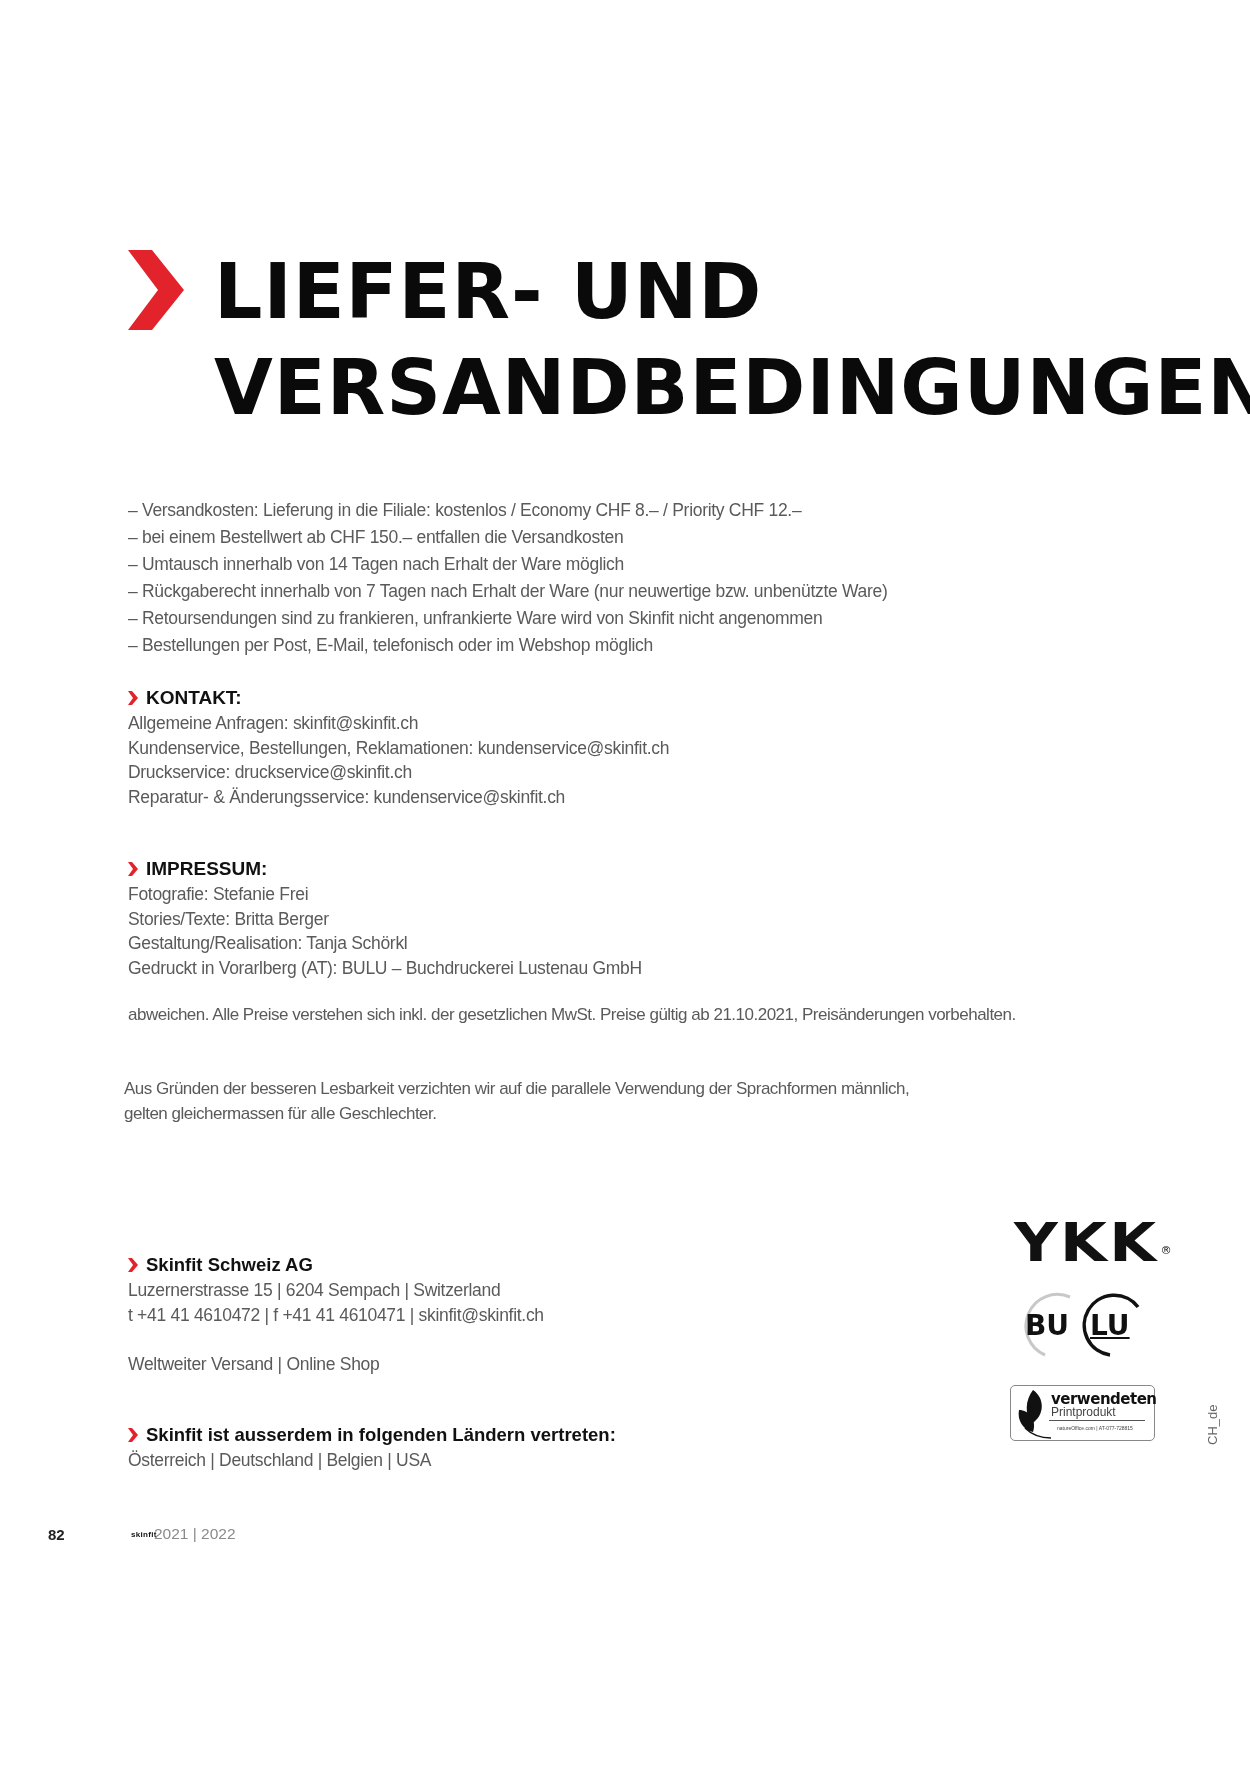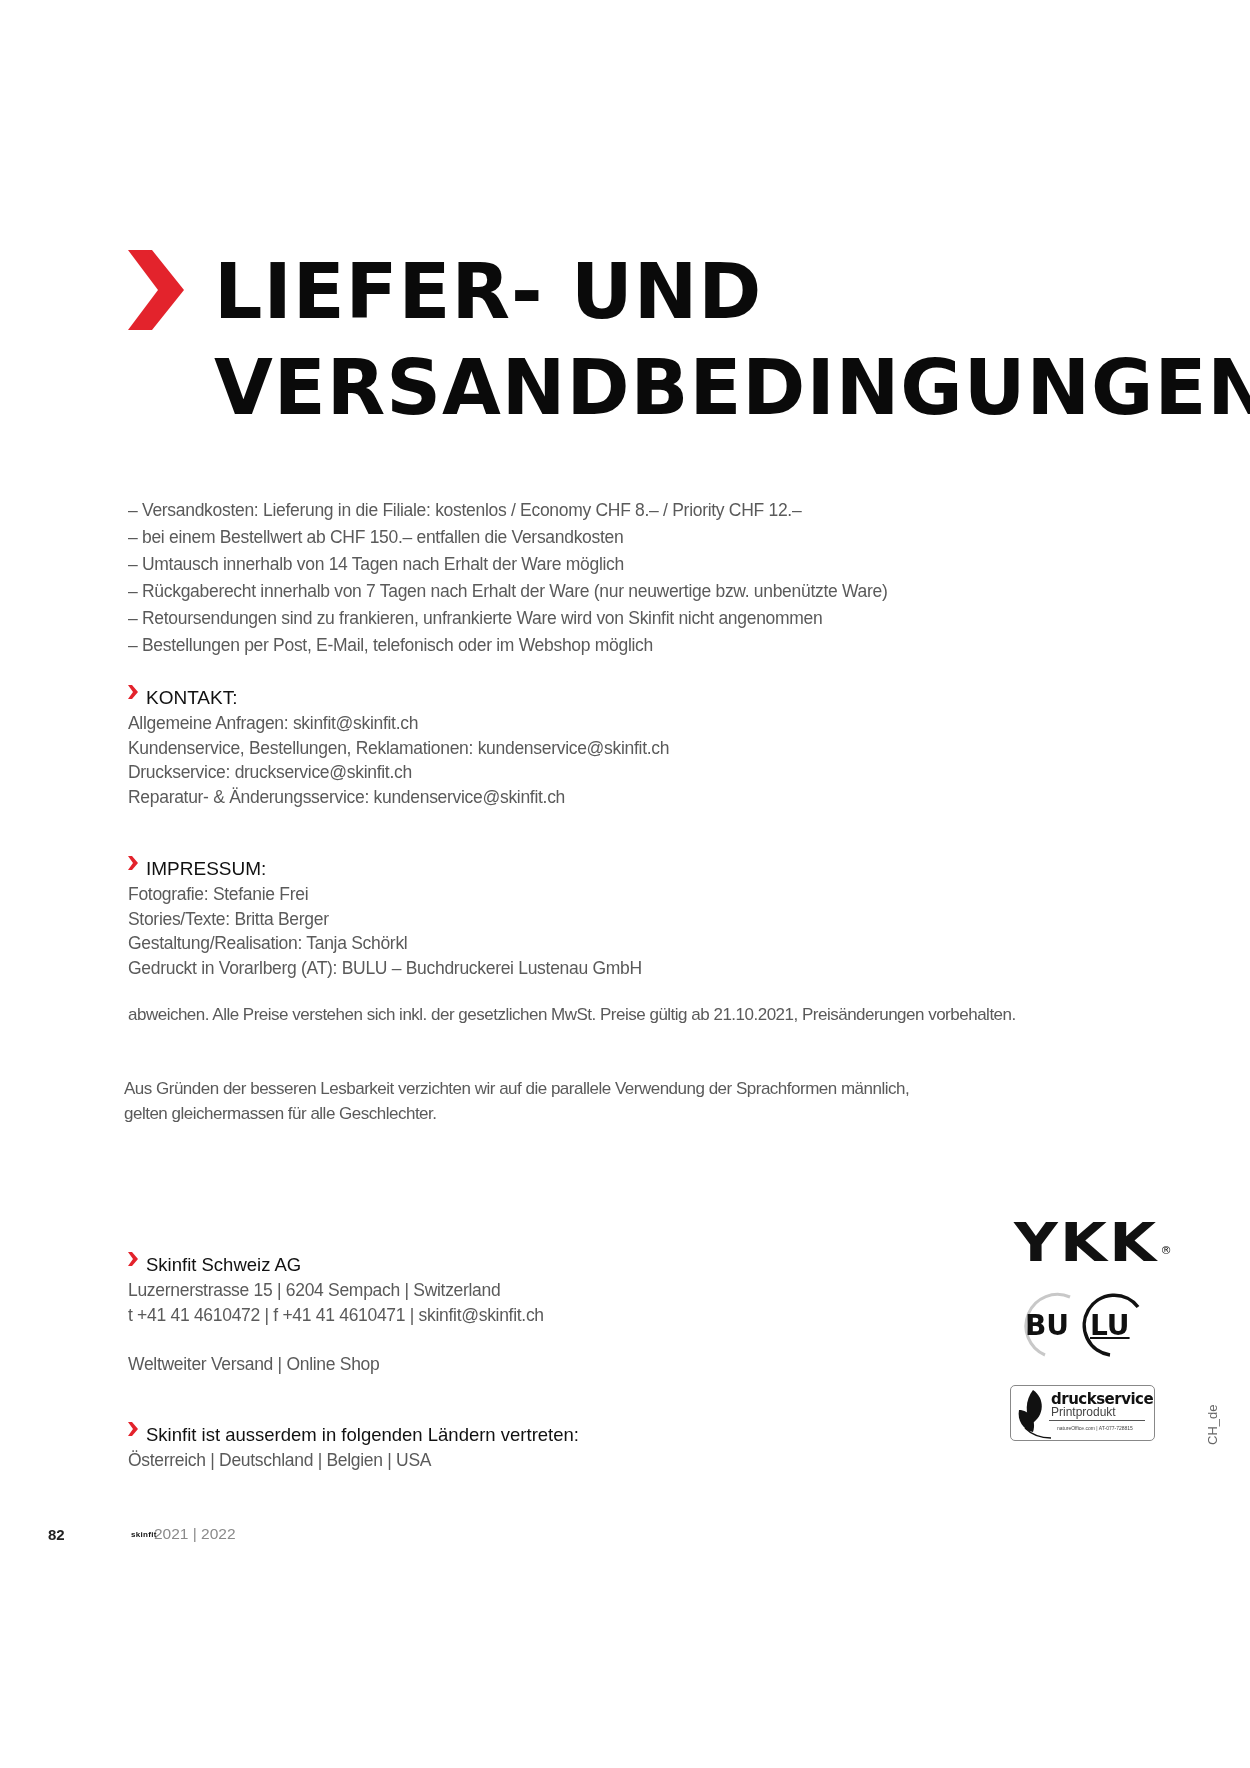--- a/index.html
+++ b/index.html
@@ -6,21 +6,21 @@
   body { width: 1250px; height: 1768px; position: relative; overflow: hidden;
          font-family: "Liberation Sans", "DejaVu Sans", sans-serif; color: #555555; }
   .abs { position: absolute; }
   .chev-big { position: absolute; left: 128px; top: 250px; width: 56px; height: 80px; }
   .title { position: absolute; left: 214px; top: 244px; font-family: "DejaVu Sans", sans-serif;
            font-weight: bold; color: #0a0a0a; font-size: 76px; line-height: 96px; letter-spacing: 1px; }
   .title div { white-space: nowrap; }
   .body-text { font-size: 17.5px; line-height: 27px; color: #5a5a5a; letter-spacing: -0.3px; }
   .bullets { left: 128px; top: 497px; }
   .bullets div { white-space: nowrap; }
-  .section-h { display: flex; font-weight: normal; color: #111; font-size: 19px; line-height: 26px; }
+  .section-h { display: flex; align-items: center; font-weight: bold; color: #111; font-size: 19px; line-height: 26px; }
   .chev-sm { width: 10px; height: 14px; margin-right: 8px; flex: 0 0 auto; }
   .block { left: 128px; }
   .block .line { font-size: 17.5px; line-height: 24.5px; color: #5a5a5a; white-space: nowrap; letter-spacing: -0.3px; }
   .para { font-size: 17px; line-height: 24.5px; color: #5a5a5a; letter-spacing: -0.5px; }
   .para div { white-space: nowrap; }
   .footer { top: 1522px; left: 48px; display: flex; align-items: center; }
   .pagenum { font-weight: bold; color: #222; font-size: 15px; width: 48px; }
   .footer-logo { width: 40px; height: 24px; margin-right: 18px; display: flex; flex-direction: row; align-items: center; gap: 35px; }
   .footer-logo .arc { width: 34px; height: 10px; border-top: 5px solid #111; border-radius: 50% 50% 0 0 / 100% 100% 0 0; box-sizing: border-box; }
   .footer-logo .word { font-size: 8px; font-weight: bold; color: #111; line-height: 9px; letter-spacing: 0.3px; }
@@ -125,21 +125,21 @@
   <span class="abs" style="left:15px; top:24px; font-weight:bold; font-size:28px; color:#111; font-family:'DejaVu Sans',sans-serif;">BU</span>
   <span class="abs" style="left:80px; top:24px; font-weight:bold; font-size:28px; color:#111; font-family:'DejaVu Sans',sans-serif;text-decoration:underline;">LU</span>
 </div>
 
 <div class="abs klima">
   <svg class="abs" style="left:4px; top:2px;" width="36" height="52" viewBox="0 0 36 52">
     <path d="M18 2 C 30 10, 30 28, 16 36 C 10 26, 10 12, 18 2 Z" fill="#111"></path>
     <path d="M4 22 C 14 22, 22 32, 18 44 C 8 42, 2 32, 4 22 Z" fill="#111"></path>
     <path d="M10 40 C 18 48, 28 50, 36 50" stroke="#111" stroke-width="1.5" fill="none"></path>
   </svg>
-  <div class="k1">druckservice</div>
+  <div class="k1">verwendeten</div>
   <div class="k2">Printprodukt</div>
   <div class="k3"></div>
   <div class="k4">natureOffice.com | AT-077-728815</div>
 </div>
 
 <div class="abs chde" style="top:1445px;">CH_de</div>
 
 <div class="abs footer">
   <span class="pagenum">82</span>
   <div class="footer-logo">

